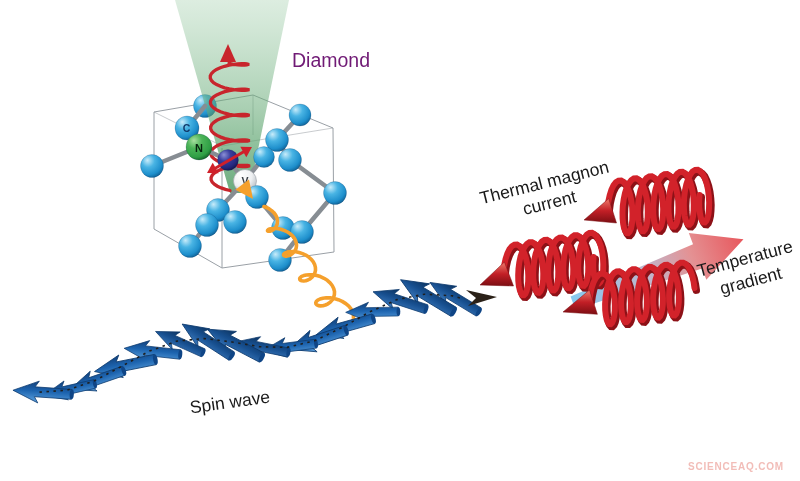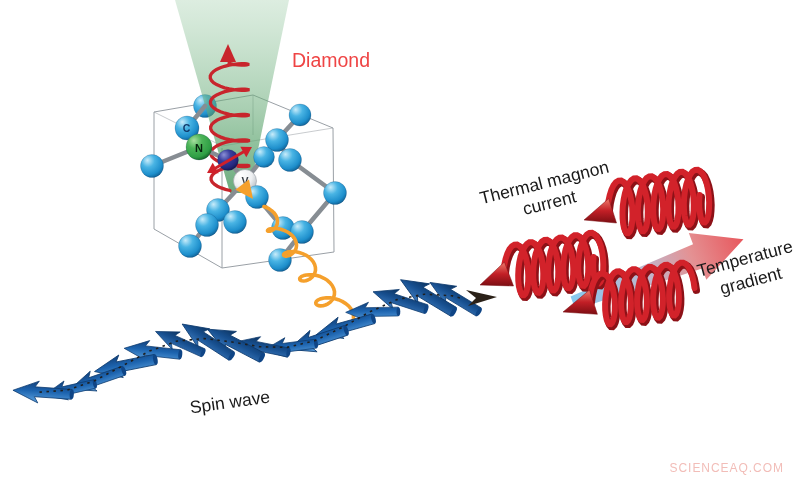--- a/index.html
+++ b/index.html
@@ -6,22 +6,22 @@
   .fig{position:relative;width:800px;height:481px;background:#ffffff;overflow:hidden;
        font-family:"Liberation Sans", sans-serif;}
   .fig svg{position:absolute;left:0;top:0;}
   .lbl{position:absolute;color:#1a1a1a;text-align:center;white-space:nowrap;}
   .lbl-diamond{left:259px;top:48px;width:144px;font-size:19.5px;line-height:24px;}
   .lbl-thermal{left:462px;top:172px;width:170px;font-size:17.5px;line-height:21px;
                transform:rotate(-14deg);}
   .lbl-temp{left:681px;top:247px;width:134px;font-size:17.5px;line-height:23px;
             transform:rotate(-15deg);}
   .lbl-spin{left:170px;top:392px;width:120px;font-size:17.5px;transform:rotate(-8deg);}
-  .lbl-watermark{right:16px;top:461px;left:auto;font-size:12px;letter-spacing:0.08em;
-                 color:#f2bdb8;font-weight:400;}
+  .lbl-watermark{right:16px;top:461px;left:auto;font-size:10px;letter-spacing:0.08em;
+                 color:#f2bdb8;font-weight:700;}
 </style>
 </head>
 <body>
 
 <div class="fig">
   <svg id="fig" width="800" height="481" viewBox="0 0 800 481">
       <defs>
         <radialGradient id="gradCyan" cx="0.38" cy="0.3" r="0.75" fx="0.3" fy="0.25">
           <stop offset="0" stop-color="#c9ecfa"></stop>
           <stop offset="0.38" stop-color="#49b4e4"></stop>
@@ -220,21 +220,21 @@
         <path d="M503.5,271.0L504.3,264.7L505.6,258.7L507.4,253.5L509.5,249.2L511.9,246.2L514.4,244.7L517.1,244.6L519.6,246.0L522.0,248.8L524.1,252.9L525.9,257.9L527.2,263.7L528.0,269.8L528.3,276.0L528.2,281.7L527.6,286.8L526.6,290.9L525.4,293.7L524.0,295.1L522.5,295.0L521.1,293.4L519.9,290.4L518.9,286.2L518.3,280.9L518.2,275.0L518.5,268.7L519.3,262.4L520.6,256.4L522.4,251.2L524.5,246.9L526.9,243.9L529.4,242.3L532.1,242.2L534.6,243.6L537.0,246.5L539.1,250.5L540.9,255.6L542.2,261.4L543.0,267.5L543.3,273.6L543.2,279.4L542.6,284.5L541.6,288.5L540.4,291.4L539.0,292.8L537.5,292.7L536.1,291.1L534.9,288.1L533.9,283.8L533.3,278.6L533.2,272.6L533.5,266.3L534.3,260.0L535.6,254.1L537.4,248.8L539.5,244.6L541.9,241.6L544.4,240.0L547.1,239.9L549.6,241.3L552.0,244.1L554.1,248.2L555.9,253.3L557.2,259.0L558.0,265.2L558.3,271.3L558.2,277.1L557.6,282.1L556.6,286.2L555.4,289.0L554.0,290.4L552.5,290.3L551.1,288.8L549.9,285.8L548.9,281.5L548.3,276.3L548.2,270.3L548.5,264.0L549.3,257.7L550.6,251.7L552.4,246.5L554.5,242.2L556.9,239.2L559.4,237.7L562.1,237.6L564.6,239.0L567.0,241.8L569.1,245.9L570.9,250.9L572.2,256.7L573.0,262.8L573.3,269.0L573.2,274.7L572.6,279.8L571.6,283.9L570.4,286.7L569.0,288.1L567.5,288.0L566.1,286.4L564.9,283.4L563.9,279.2L563.3,273.9L563.2,268.0L563.5,261.7L564.3,255.4L565.6,249.4L567.4,244.2L569.5,239.9L571.9,236.9L574.4,235.3L577.1,235.2L579.6,236.6L582.0,239.5L584.1,243.5L585.9,248.6L587.2,254.4L588.0,260.5L588.3,266.6L588.2,272.4L587.6,277.5L586.6,281.5L585.4,284.4L584.0,285.8L582.5,285.7L581.1,284.1L579.9,281.1L578.9,276.8L578.3,271.6L578.2,265.6L578.5,259.3L579.3,253.0L580.6,247.1L582.4,241.8L584.5,237.6L586.9,234.6L589.4,233.0L592.1,232.9L594.6,234.3L597.0,237.1L599.1,241.2L600.9,246.3L602.2,252.0L603.0,258.2L603.3,264.3L603.2,270.1L602.6,275.1L601.6,279.2L600.4,282.0L599.0,283.4L597.5,283.3L596.1,281.8L594.9,278.8L593.9,274.5L593.3,269.3L593.2,263.3L593.5,257.0" fill="none" stroke="#d2222a" stroke-width="6" stroke-linecap="round"></path>
         <polygon points="480,285 513.5,286.0 504.4,262.0" fill="url(#coneRed)" stroke="#7c0e13" stroke-width="0.5" stroke-linejoin="round"></polygon>
       </g>
       <g>
         <path d="M589.5,300.0L590.4,293.7L591.7,287.7L593.5,282.5L595.6,278.3L598.1,275.3L600.7,273.7L603.3,273.6L605.9,275.0L608.4,277.8L610.5,281.9L612.3,287.0L613.6,292.8L614.5,298.9L614.9,305.0L614.8,310.8L614.2,315.9L613.3,320.0L612.1,322.8L610.7,324.2L609.3,324.1L607.9,322.5L606.7,319.6L605.8,315.3L605.2,310.1L605.1,304.1L605.5,297.8L606.4,291.5L607.7,285.6L609.5,280.3L611.6,276.1L614.1,273.1L616.7,271.5L619.3,271.4L621.9,272.8L624.4,275.7L626.5,279.7L628.3,284.8L629.6,290.6L630.5,296.7L630.9,302.9L630.8,308.6L630.2,313.7L629.3,317.8L628.1,320.6L626.7,322.0L625.3,322.0L623.9,320.4L622.7,317.4L621.8,313.1L621.2,307.9L621.1,301.9L621.5,295.6L622.4,289.3L623.7,283.4L625.5,278.1L627.6,273.9L630.1,270.9L632.7,269.3L635.3,269.2L637.9,270.7L640.4,273.5L642.5,277.6L644.3,282.6L645.6,288.4L646.5,294.5L646.9,300.7L646.8,306.5L646.2,311.5L645.3,315.6L644.1,318.4L642.7,319.9L641.3,319.8L639.9,318.2L638.7,315.2L637.8,310.9L637.2,305.7L637.1,299.8L637.5,293.5L638.4,287.1L639.7,281.2L641.5,276.0L643.6,271.7L646.1,268.7L648.7,267.1L651.3,267.1L653.9,268.5L656.4,271.3L658.5,275.4L660.3,280.4L661.6,286.2L662.5,292.4L662.9,298.5L662.8,304.3L662.2,309.4L661.3,313.4L660.1,316.3L658.7,317.7L657.3,317.6L655.9,316.0L654.7,313.0L653.8,308.8L653.2,303.5L653.1,297.6L653.5,291.3L654.4,285.0L655.7,279.0L657.5,273.8L659.6,269.5L662.1,266.5L664.7,265.0L667.3,264.9L669.9,266.3L672.4,269.1L674.5,273.2L676.3,278.3L677.6,284.0L678.5,290.2L678.9,296.3L678.8,302.1L678.2,307.2L677.3,311.2L676.1,314.1L674.7,315.5L673.3,315.4L671.9,313.8L670.7,310.8L669.8,306.6L669.2,301.3L669.1,295.4L669.5,289.1L670.4,282.8L671.7,276.8L673.5,271.6L675.6,267.4L678.1,264.4L680.7,262.8L683.3,262.7L685.9,264.1L688.4,266.9L690.5,271.0L692.3,276.1L693.6,281.9L694.5,288.0" fill="none" stroke="#8d1117" stroke-width="7.4" stroke-linecap="round" transform="translate(1.8,2.2)"></path>
         <path d="M589.5,300.0L590.4,293.7L591.7,287.7L593.5,282.5L595.6,278.3L598.1,275.3L600.7,273.7L603.3,273.6L605.9,275.0L608.4,277.8L610.5,281.9L612.3,287.0L613.6,292.8L614.5,298.9L614.9,305.0L614.8,310.8L614.2,315.9L613.3,320.0L612.1,322.8L610.7,324.2L609.3,324.1L607.9,322.5L606.7,319.6L605.8,315.3L605.2,310.1L605.1,304.1L605.5,297.8L606.4,291.5L607.7,285.6L609.5,280.3L611.6,276.1L614.1,273.1L616.7,271.5L619.3,271.4L621.9,272.8L624.4,275.7L626.5,279.7L628.3,284.8L629.6,290.6L630.5,296.7L630.9,302.9L630.8,308.6L630.2,313.7L629.3,317.8L628.1,320.6L626.7,322.0L625.3,322.0L623.9,320.4L622.7,317.4L621.8,313.1L621.2,307.9L621.1,301.9L621.5,295.6L622.4,289.3L623.7,283.4L625.5,278.1L627.6,273.9L630.1,270.9L632.7,269.3L635.3,269.2L637.9,270.7L640.4,273.5L642.5,277.6L644.3,282.6L645.6,288.4L646.5,294.5L646.9,300.7L646.8,306.5L646.2,311.5L645.3,315.6L644.1,318.4L642.7,319.9L641.3,319.8L639.9,318.2L638.7,315.2L637.8,310.9L637.2,305.7L637.1,299.8L637.5,293.5L638.4,287.1L639.7,281.2L641.5,276.0L643.6,271.7L646.1,268.7L648.7,267.1L651.3,267.1L653.9,268.5L656.4,271.3L658.5,275.4L660.3,280.4L661.6,286.2L662.5,292.4L662.9,298.5L662.8,304.3L662.2,309.4L661.3,313.4L660.1,316.3L658.7,317.7L657.3,317.6L655.9,316.0L654.7,313.0L653.8,308.8L653.2,303.5L653.1,297.6L653.5,291.3L654.4,285.0L655.7,279.0L657.5,273.8L659.6,269.5L662.1,266.5L664.7,265.0L667.3,264.9L669.9,266.3L672.4,269.1L674.5,273.2L676.3,278.3L677.6,284.0L678.5,290.2L678.9,296.3L678.8,302.1L678.2,307.2L677.3,311.2L676.1,314.1L674.7,315.5L673.3,315.4L671.9,313.8L670.7,310.8L669.8,306.6L669.2,301.3L669.1,295.4L669.5,289.1L670.4,282.8L671.7,276.8L673.5,271.6L675.6,267.4L678.1,264.4L680.7,262.8L683.3,262.7L685.9,264.1L688.4,266.9L690.5,271.0L692.3,276.1L693.6,281.9L694.5,288.0" fill="none" stroke="#d2222a" stroke-width="6" stroke-linecap="round"></path>
         <polygon points="563,312 597.4,314.3 589.5,290.0" fill="url(#coneRed)" stroke="#7c0e13" stroke-width="0.5" stroke-linejoin="round"></polygon>
       </g>
     </svg>
 
-  <div class="lbl lbl-diamond" style="color: #ef4444;">
+  <div class="lbl lbl-diamond" style="color: #701a75;">
     <div>Diamond</div>
   </div>
 
   <div class="lbl lbl-thermal" style="color: rgb(26, 26, 26);">
     <div>Thermal magnon</div>
     <div>current</div>
   </div>
 
   <div class="lbl lbl-temp" style="color: rgb(26, 26, 26);">
     <div>Temperature</div>

